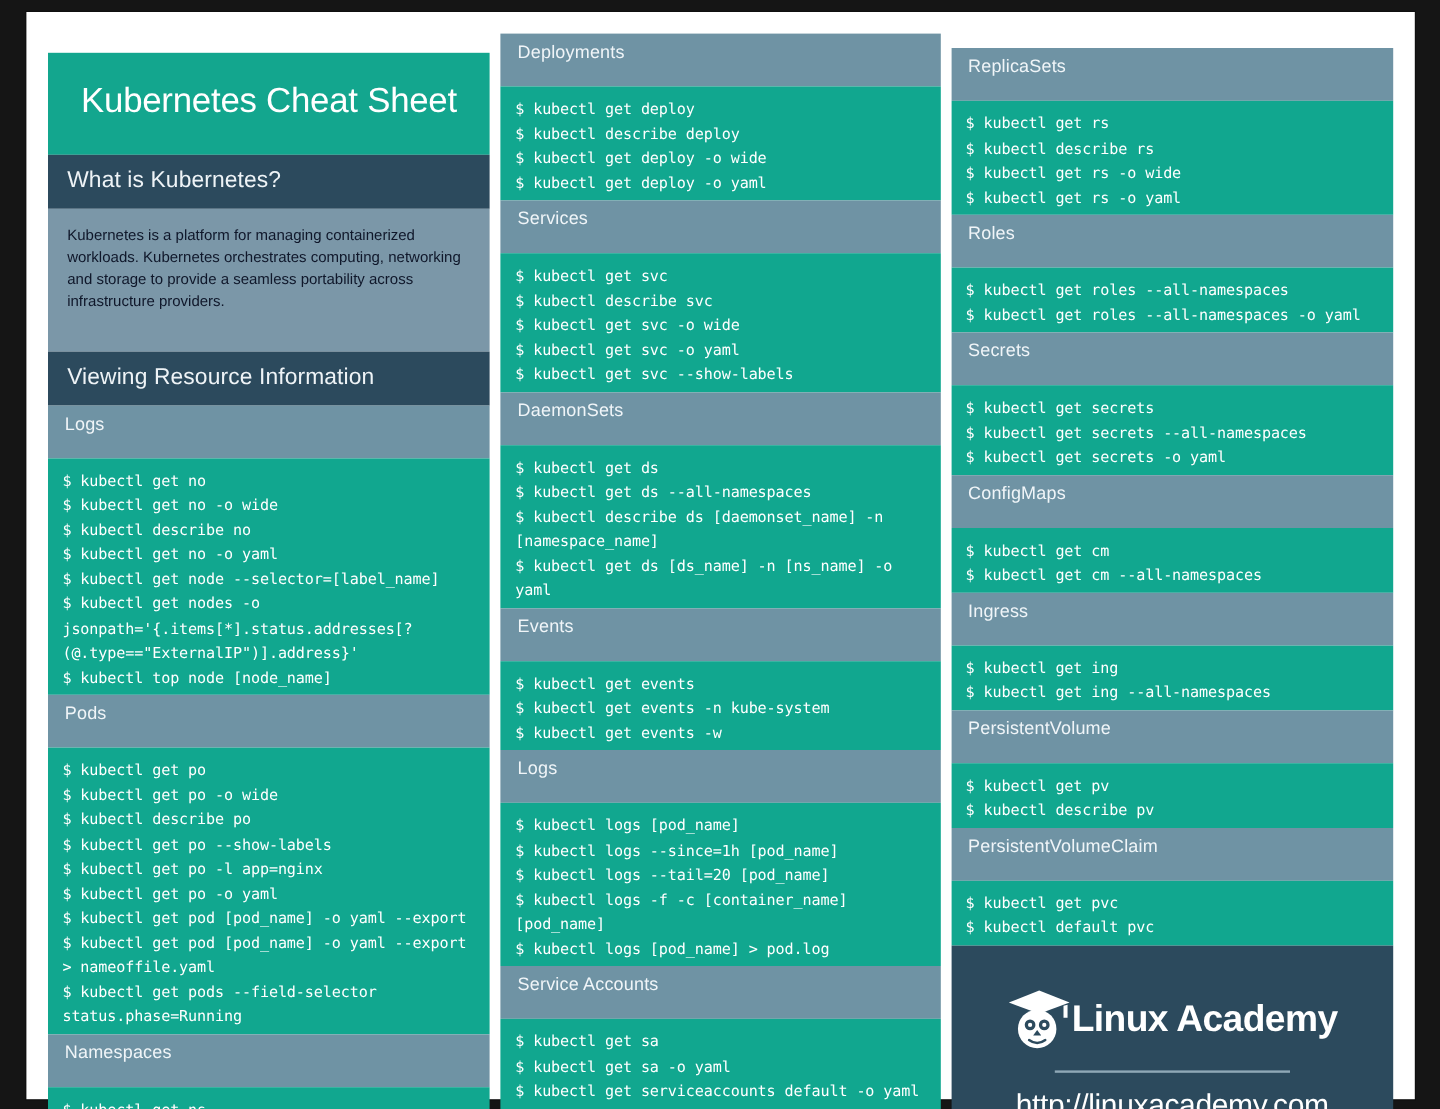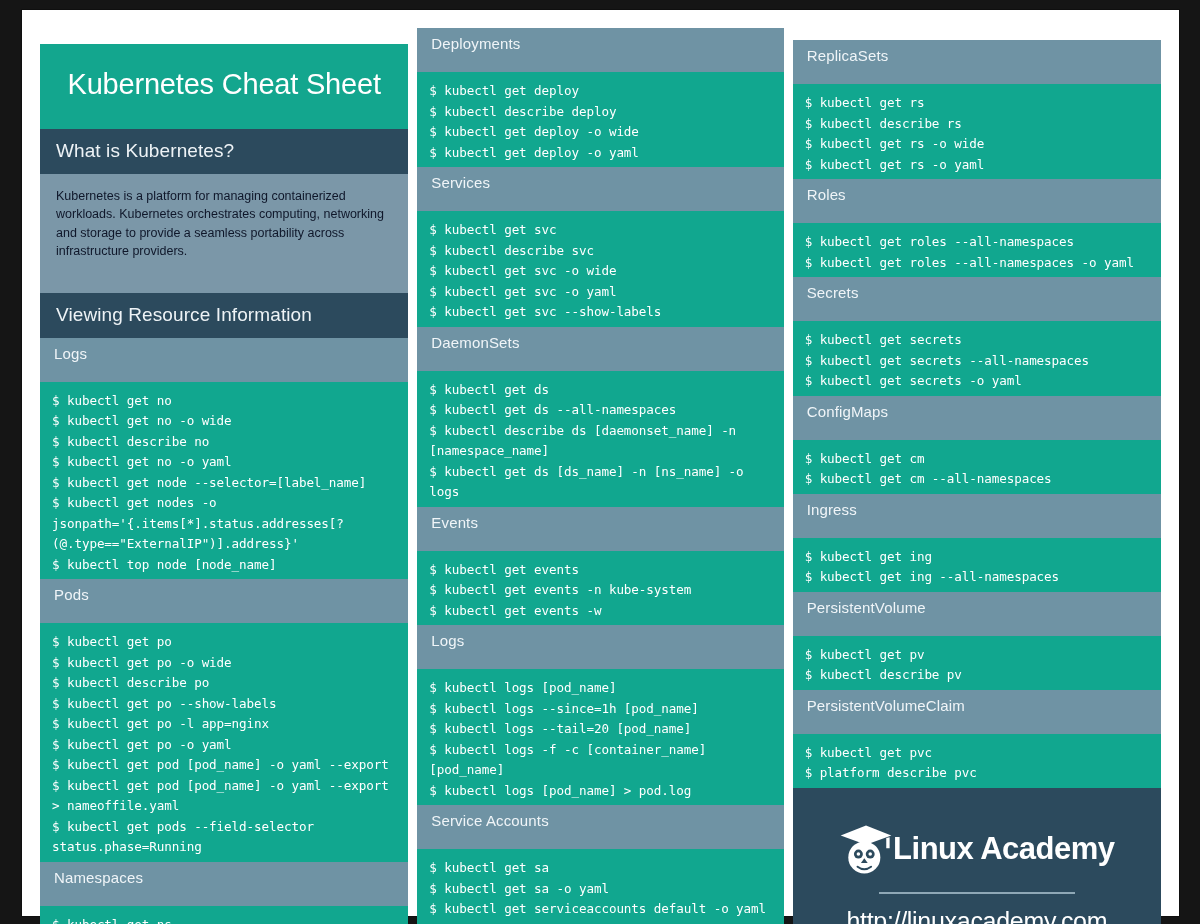--- a/index.html
+++ b/index.html
@@ -235,21 +235,21 @@
         </div>
 
         <div class="gap"></div>
 
         <div>
           <div class="sec-head">DaemonSets</div>
           <div class="code">
             <div class="line">$ kubectl get ds</div>
             <div class="line">$ kubectl get ds --all-namespaces</div>
             <div class="line">$ kubectl describe ds [daemonset_name] -n [namespace_name]</div>
-            <div class="line">$ kubectl get ds [ds_name] -n [ns_name] -o logs</div>
+            <div class="line">$ kubectl get ds [ds_name] -n [ns_name] -o yaml</div>
           </div>
         </div>
 
         <div class="gap"></div>
 
         <div>
           <div class="sec-head">Events</div>
           <div class="code">
             <div class="line">$ kubectl get events</div>
             <div class="line">$ kubectl get events -n kube-system</div>
@@ -346,21 +346,21 @@
             <div class="line">$ kubectl describe pv</div>
           </div>
         </div>
 
         <div class="gap"></div>
 
         <div>
           <div class="sec-head">PersistentVolumeClaim</div>
           <div class="code">
             <div class="line">$ kubectl get pvc</div>
-            <div class="line">$ platform describe pvc</div>
+            <div class="line">$ kubectl default pvc</div>
           </div>
         </div>
 
         <div class="gap"></div>
 
         <div class="logo-box">
           <div class="logo-row">
             <span class="logo-mark">
               <svg viewBox="0 0 64 64" width="54" height="54" aria-hidden="true">
 

